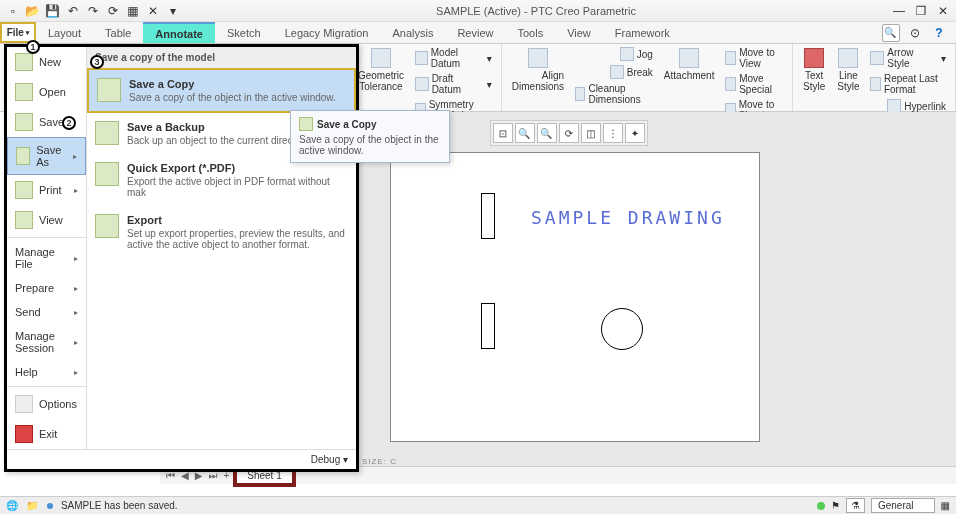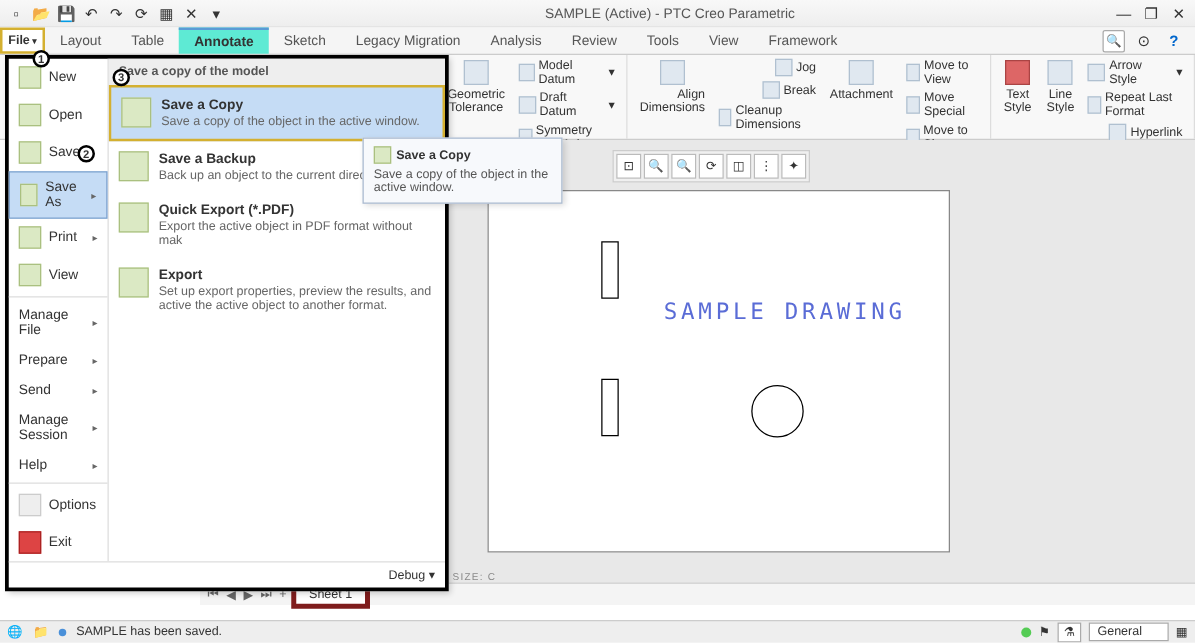--- a/index.html
+++ b/index.html
@@ -48,21 +48,21 @@
 .rg-btn { display: flex; flex-direction: column; align-items: center; gap: 2px; padding: 2px 4px; cursor: pointer; font-size: 10px; }
 .rg-btn-h { display: flex; align-items: center; gap: 3px; padding: 1px 3px; font-size: 10px; cursor: pointer; justify-content: flex-end; }
 .rg-icon { width: 20px; height: 20px; background: #e0e8f0; border: 1px solid #b0c0d0; }
 .rg-icon-sm { width: 14px; height: 14px; background: #e0e8f0; border: 1px solid #b0c0d0; }
 .rg-col { display: flex; flex-direction: column; gap: 2px; }
 
 .canvas-area { position: absolute; left: 160px; top: 112px; right: 0; bottom: 30px; background: #e8e8e8; }
 .canvas-toolbar { position: absolute; left: 330px; top: 8px; display: flex; gap: 2px; background: #f0f0f0; border: 1px solid #ccc; padding: 2px; }
 .ct-btn { width: 20px; height: 20px; border: 1px solid #bbb; background: #fff; display: flex; align-items: center; justify-content: center; font-size: 10px; cursor: pointer; }
 .drawing { position: absolute; left: 230px; top: 40px; width: 370px; height: 290px; background: #fff; border: 1px solid #888; }
-.drawing-text { position: absolute; left: 140px; top: 86px; font-size: 18px; color: #5a6cd6; letter-spacing: 3px; font-family: monospace; }
+.drawing-text { position: absolute; left: 140px; top: 54px; font-size: 18px; color: #5a6cd6; letter-spacing: 3px; font-family: monospace; }
 .rect1 { position: absolute; left: 90px; top: 40px; width: 14px; height: 46px; border: 1px solid #000; }
 .rect2 { position: absolute; left: 90px; top: 150px; width: 14px; height: 46px; border: 1px solid #000; }
 .circ { position: absolute; left: 210px; top: 155px; width: 42px; height: 42px; border: 1px solid #000; border-radius: 50%; }
 .scale-info { position: absolute; left: 2px; bottom: 18px; font-size: 8px; color: #888; letter-spacing: 1px; }
 .sheet-tabs { position: absolute; left: 0; bottom: 0; right: 0; height: 18px; background: #f4f4f4; border-top: 1px solid #ccc; display: flex; align-items: center; gap: 2px; padding: 0 4px; font-size: 10px; }
 .sheet-nav { cursor: pointer; padding: 0 2px; color: #666; }
 .sheet-tab { padding: 2px 10px; background: #fff; border: 4px solid #7f1d1d; cursor: pointer; }
 
 .model-tree { position: absolute; left: 8px; top: 410px; font-size: 10px; display: flex; align-items: center; gap: 4px; }
 .tree-icon { width: 14px; height: 14px; background: #dbe9c4; border: 1px solid #aac080; }

